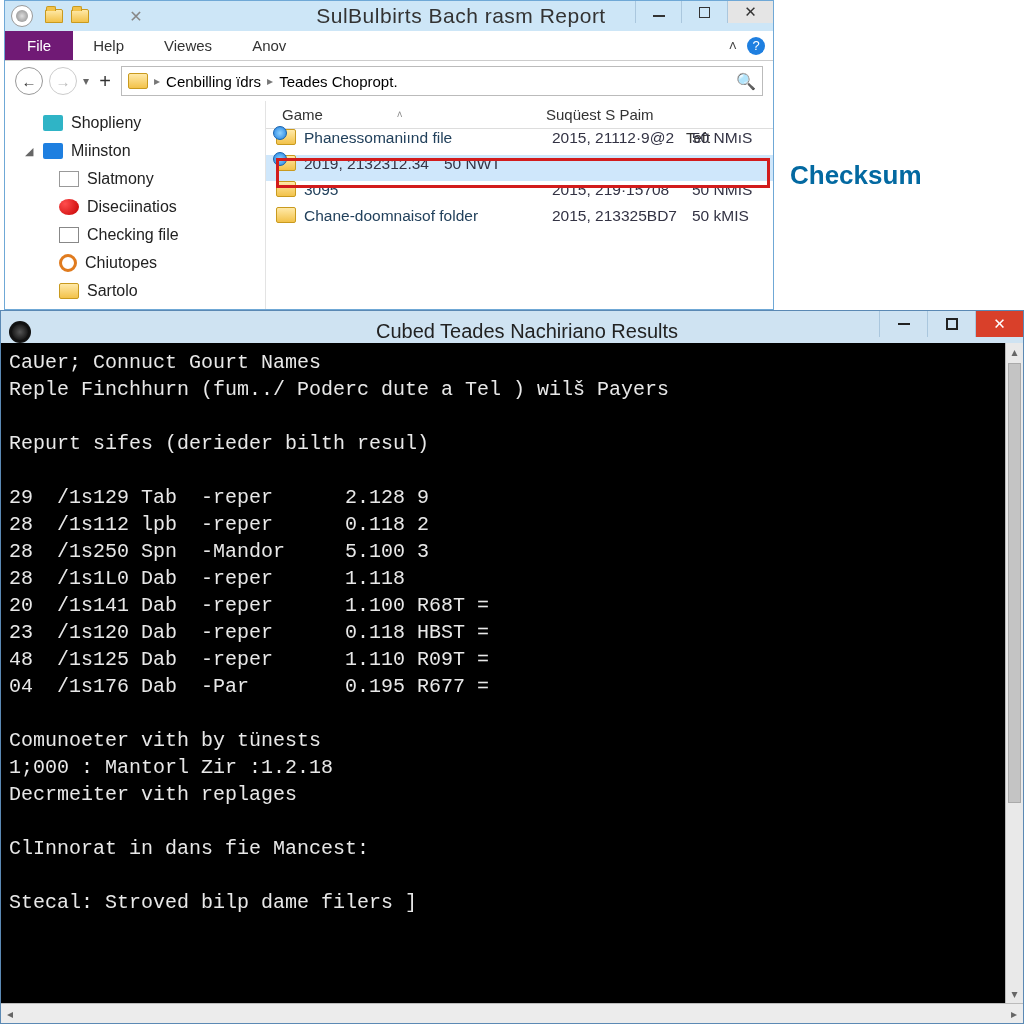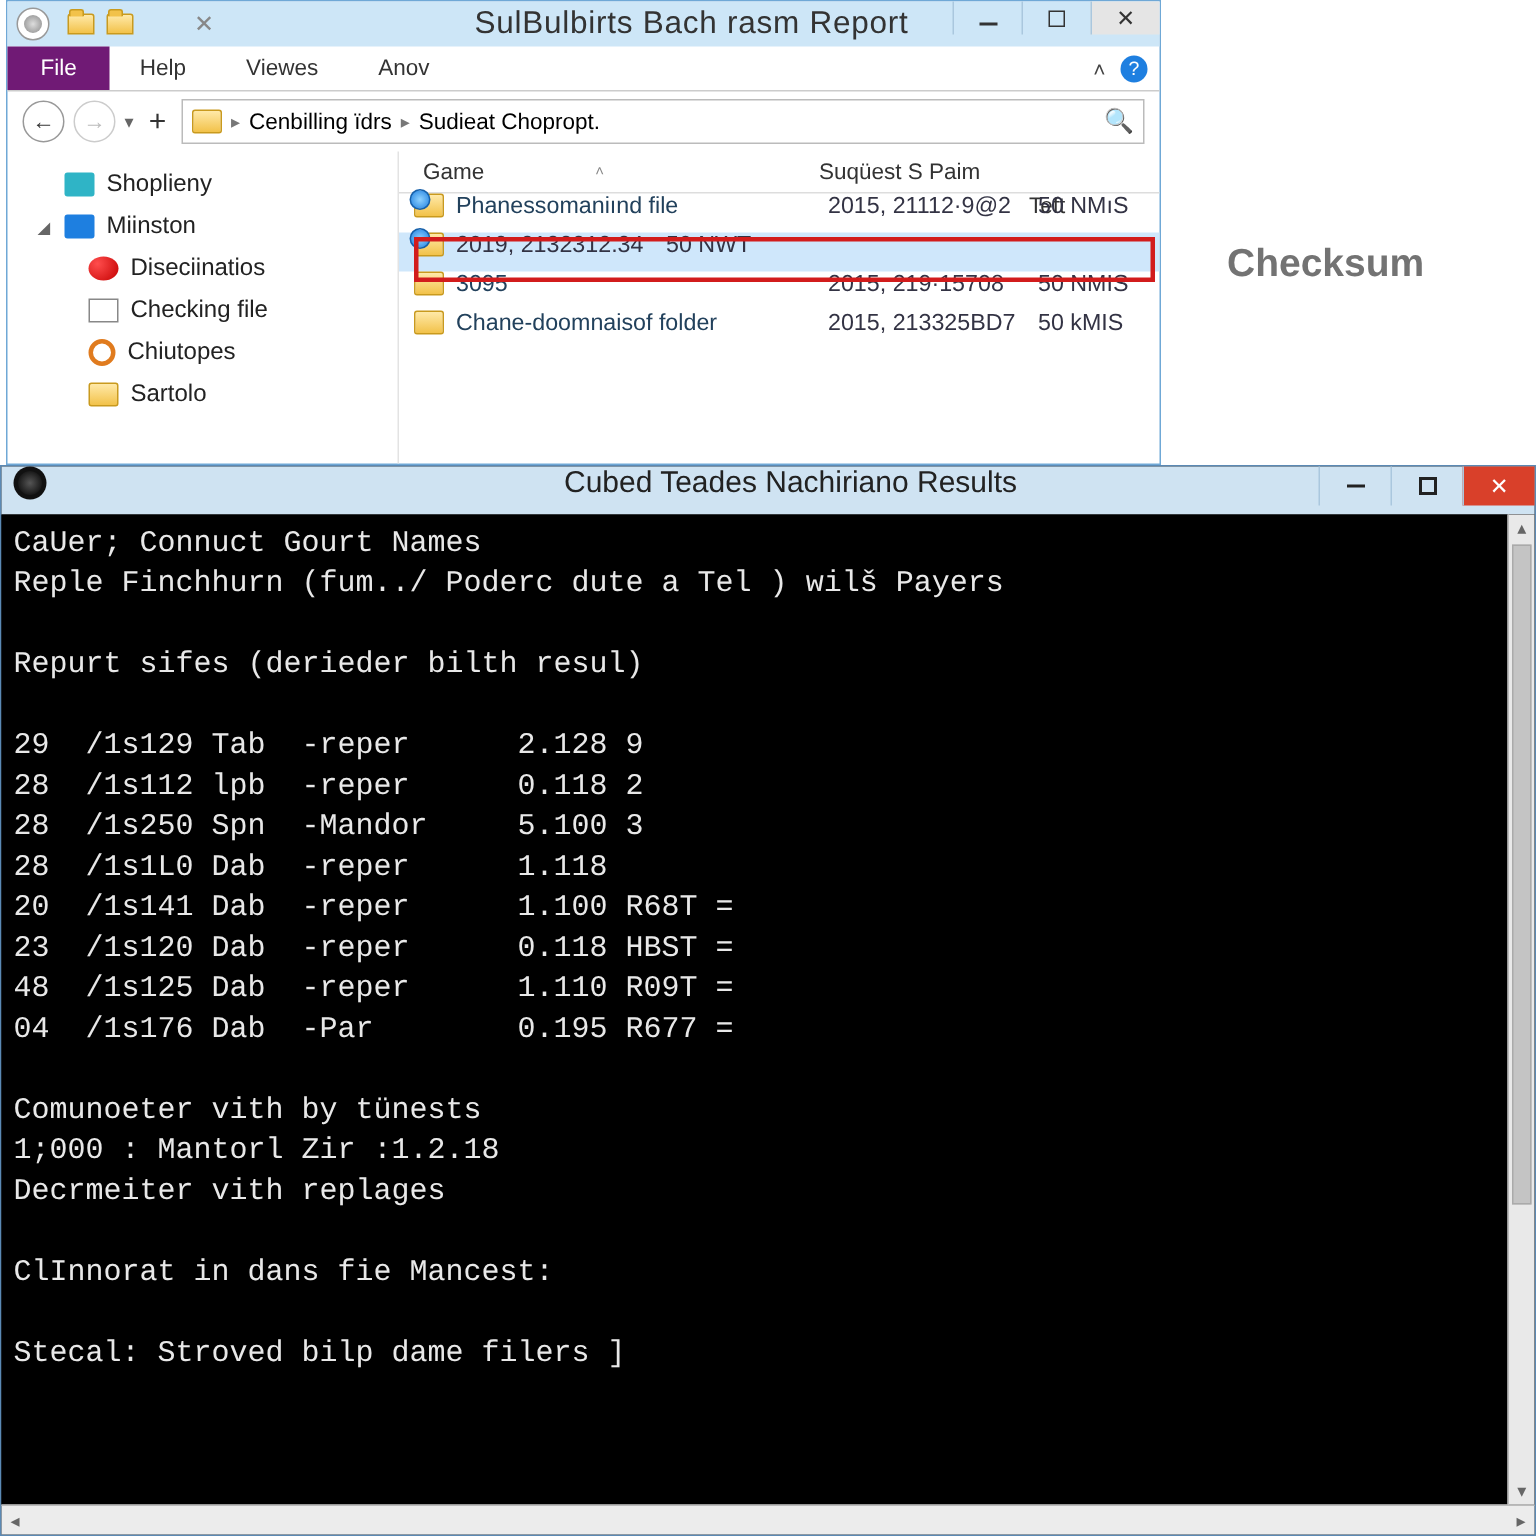--- a/index.html
+++ b/index.html
@@ -156,34 +156,34 @@
     background: radial-gradient(#8fd2ff,#1e7fe0); border-radius:50%; border:1px solid #1660aa;
   }
   .row .rname { width:248px; white-space:nowrap; overflow:hidden;}
   .row .rdate { width:140px; color:#334;}
   .row .rsize { width:70px;  color:#334;}
 
   .highlight-box {
     position:absolute; border:3px solid #d21c1c; pointer-events:none;
   }
   .callout {
-    position:absolute; color:#737373; font-weight:bold; font-size:26px;margin-left:28px;
+    position:absolute; color:#0369a1; font-weight:bold; font-size:26px;
   }
 
   
   .console {
     position: absolute;
     left: 0; top: 310px;
     width: 1024px; height: 714px;
     border: 1px solid #5b89b4;
     background:#000;
   }
   .console .ctitlebar {
     height: 32px; background: #cfe3f2;
-    display:flex; align-items:flex-start;
+    display:flex; align-items:flex-end;
     position:relative;
   }
   .ctitlebar .cicon {
     width:22px; height:22px; margin-left:8px;
     background:#111; border-radius:50%; position:relative;
   }
   .ctitlebar .cicon:before{
     content:""; position:absolute; inset:3px; border-radius:50%;
     background: radial-gradient(#555,#000);
   }
@@ -260,36 +260,40 @@
   <div class="navbar">
     <div class="navbtn">←</div>
     <div class="navbtn fwd">→</div>
     <div class="navdrop">▾</div>
     <div class="navplus">+</div>
     <div class="breadcrumb">
       <div class="bcfolder"></div>
       <span class="sep">▸</span>
       <span>Cenbilling ïdrs</span>
       <span class="sep">▸</span>
-      <span>Sudieat Chopropt.</span>
+      <span>Teades Chopropt.</span>
       <span class="search">🔍</span>
     </div>
   </div>
 
   <div class="expbody">
     <div class="tree">
       <div class="tnode">
           <span class="caret"></span>
           <span class="ticon teal"></span>
           <span>Shoplieny</span>
         </div>
       <div class="tnode">
           <span class="caret">◢</span>
           <span class="ticon blue"></span>
           <span>Miinston</span>
+        </div>
+      <div class="tnode indent2">
+          <span class="ticon doc"></span>
+          <span>Slatmony</span>
         </div>
       <div class="tnode indent2">
           <span class="ticon pin"></span>
           <span>Diseciinatios</span>
         </div>
       <div class="tnode indent2">
           <span class="ticon grid"></span>
           <span>Checking file</span>
         </div>
       <div class="tnode indent2">

